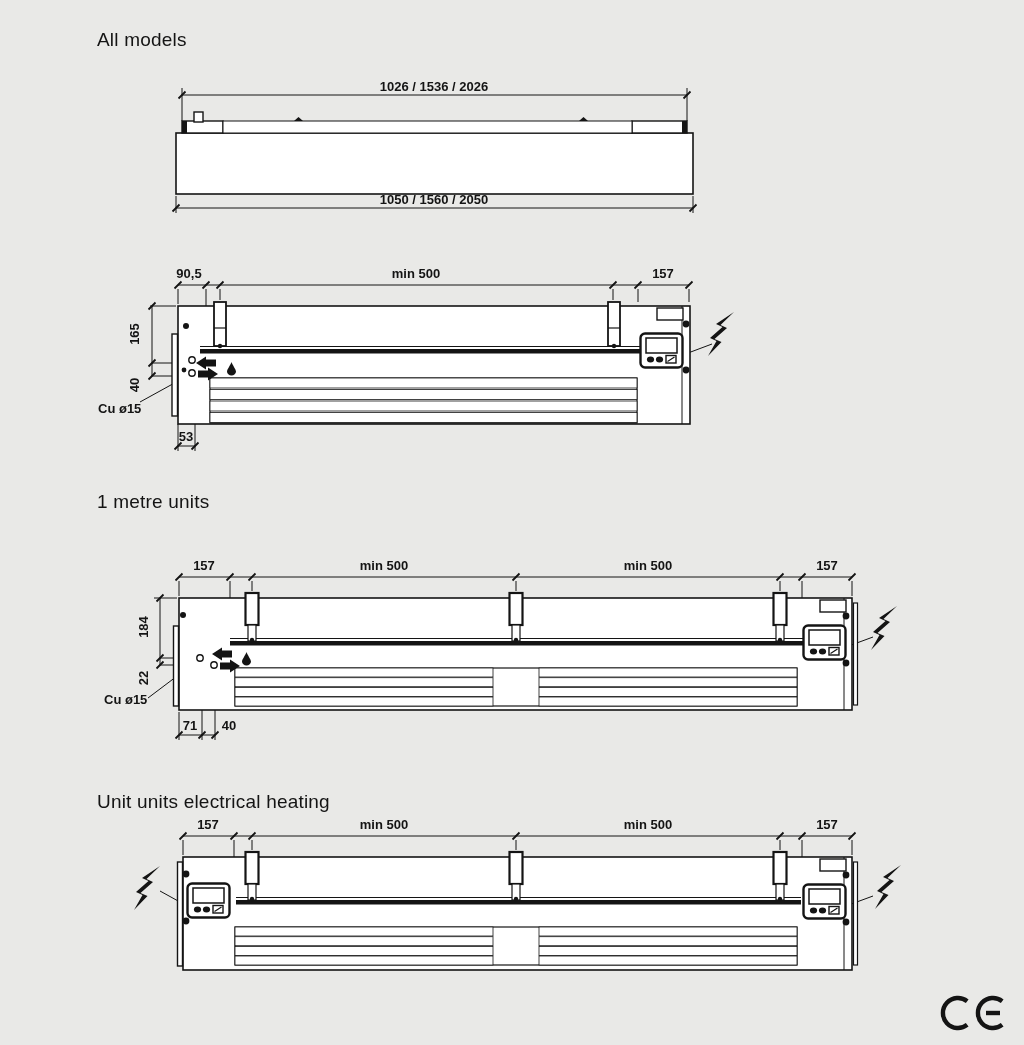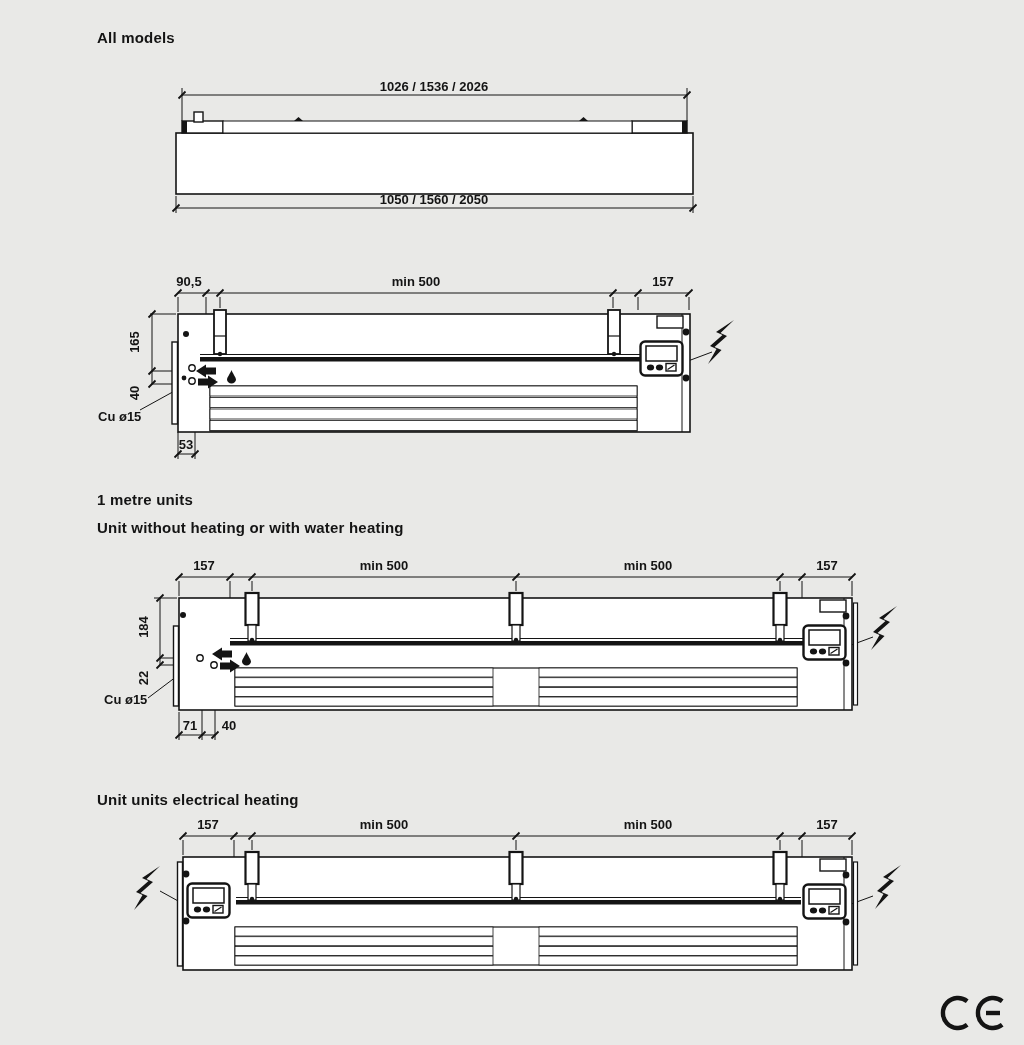--- a/index.html
+++ b/index.html
@@ -1,18 +1,18 @@
 <!DOCTYPE html>
 <html><head>
 <meta charset="utf-8">
 <style>
   html,body{margin:0;padding:0;background:#d6d6d4;}
   #page{position:relative;width:1024px;height:1045px;background:#e9e9e7;overflow:hidden;
         font-family:"Liberation Sans","DejaVu Sans",sans-serif;}
-  .hd{position:absolute;font-weight:700;font-size:15px;color:#141414;letter-spacing:.2px;white-space:nowrap;}
+  .hd{position:absolute;font-weight:400;font-size:19px;color:#141414;letter-spacing:.2px;white-space:nowrap;}
   .drawing{position:absolute;}
   svg{display:block;overflow:visible;}
   .o{fill:#ffffff;stroke:#141414;}
   .thin{fill:none;stroke:#141414;stroke-width:1;}
   .tick{fill:none;stroke:#141414;stroke-width:1.8;}
   .dim{font-family:"Liberation Sans","DejaVu Sans",sans-serif;font-weight:700;font-size:13px;
        fill:#141414;text-anchor:middle;}
   .dim.start{text-anchor:start;}
   .ink{fill:#141414;stroke:none;}
 </style>
@@ -45,21 +45,21 @@
       <rect class="o" x="31" y="36" width="9" height="10" stroke-width="1.4"></rect>
       <path class="ink" d="M131 45l4.5 -4l4.5 4z"></path>
       <path class="ink" d="M416 45l4.5 -4l4.5 4z"></path>
     </g>
     <text class="dim" x="271" y="15">1026 / 1536 / 2026</text>
     <text class="dim" x="271" y="128">1050 / 1560 / 2050</text>
   </svg>
   </div>
 
 
-  <div class="drawing" style="left:88px;top:264px">
+  <div class="drawing" style="left:88px;top:256px">
   <svg width="660" height="200" viewBox="0 0 660 200">
     <defs>
       <pattern id="vlC" width="3.6" height="10" patternUnits="userSpaceOnUse">
         <rect width="3.6" height="10" fill="#ffffff"></rect>
         <rect x="1" width="1.6" height="10" fill="#141414"></rect>
       </pattern>
     </defs>
     <g>
       <path class="thin" d="M90 29H601M90 33V48M118 33V90M132 33V44M525 33V44M550 33V46M601 33V46M62 50H88M64 50V120M64 107H99M64 120H99M90 168V195M107 122V195M90 190H107M52 146L101 119M584 103L624 88"></path>
       <path class="tick" d="M86.5 32.5L93.5 25.5M114.5 32.5L121.5 25.5M128.5 32.5L135.5 25.5M521.5 32.5L528.5 25.5M546.5 32.5L553.5 25.5M597.5 32.5L604.5 25.5M60.5 53.5L67.5 46.5M60.5 110.5L67.5 103.5M60.5 123.5L67.5 116.5M86.5 193.5L93.5 186.5M103.5 193.5L110.5 186.5"></path>
@@ -111,21 +111,20 @@
     <text class="dim" x="328" y="22">min 500</text>
     <text class="dim" x="575" y="22">157</text>
     <text class="dim" transform="rotate(-90 51 78)" x="51" y="78">165</text>
     <text class="dim" transform="rotate(-90 51 129)" x="51" y="129">40</text>
     <text class="dim" x="98" y="185">53</text>
     <text class="dim start" x="10" y="157">Cu ø15</text>
   </svg>
   </div>
 
   <div class="hd" style="left:97px;top:491px">1 metre units</div>
-  <div class="hd" style="left:97px;top:519px">Unit without heating or with water heating</div>
 
   <div class="drawing" style="left:98px;top:548px">
   <svg width="812" height="200" viewBox="0 0 812 200">
     <defs>
       <pattern id="vlD" width="3.6" height="10" patternUnits="userSpaceOnUse">
         <rect width="3.6" height="10" fill="#ffffff"></rect>
         <rect x="1" width="1.6" height="10" fill="#141414"></rect>
       </pattern>
       <g id="brD">
         <rect class="o" width="13" height="32" stroke-width="2.2"></rect>

